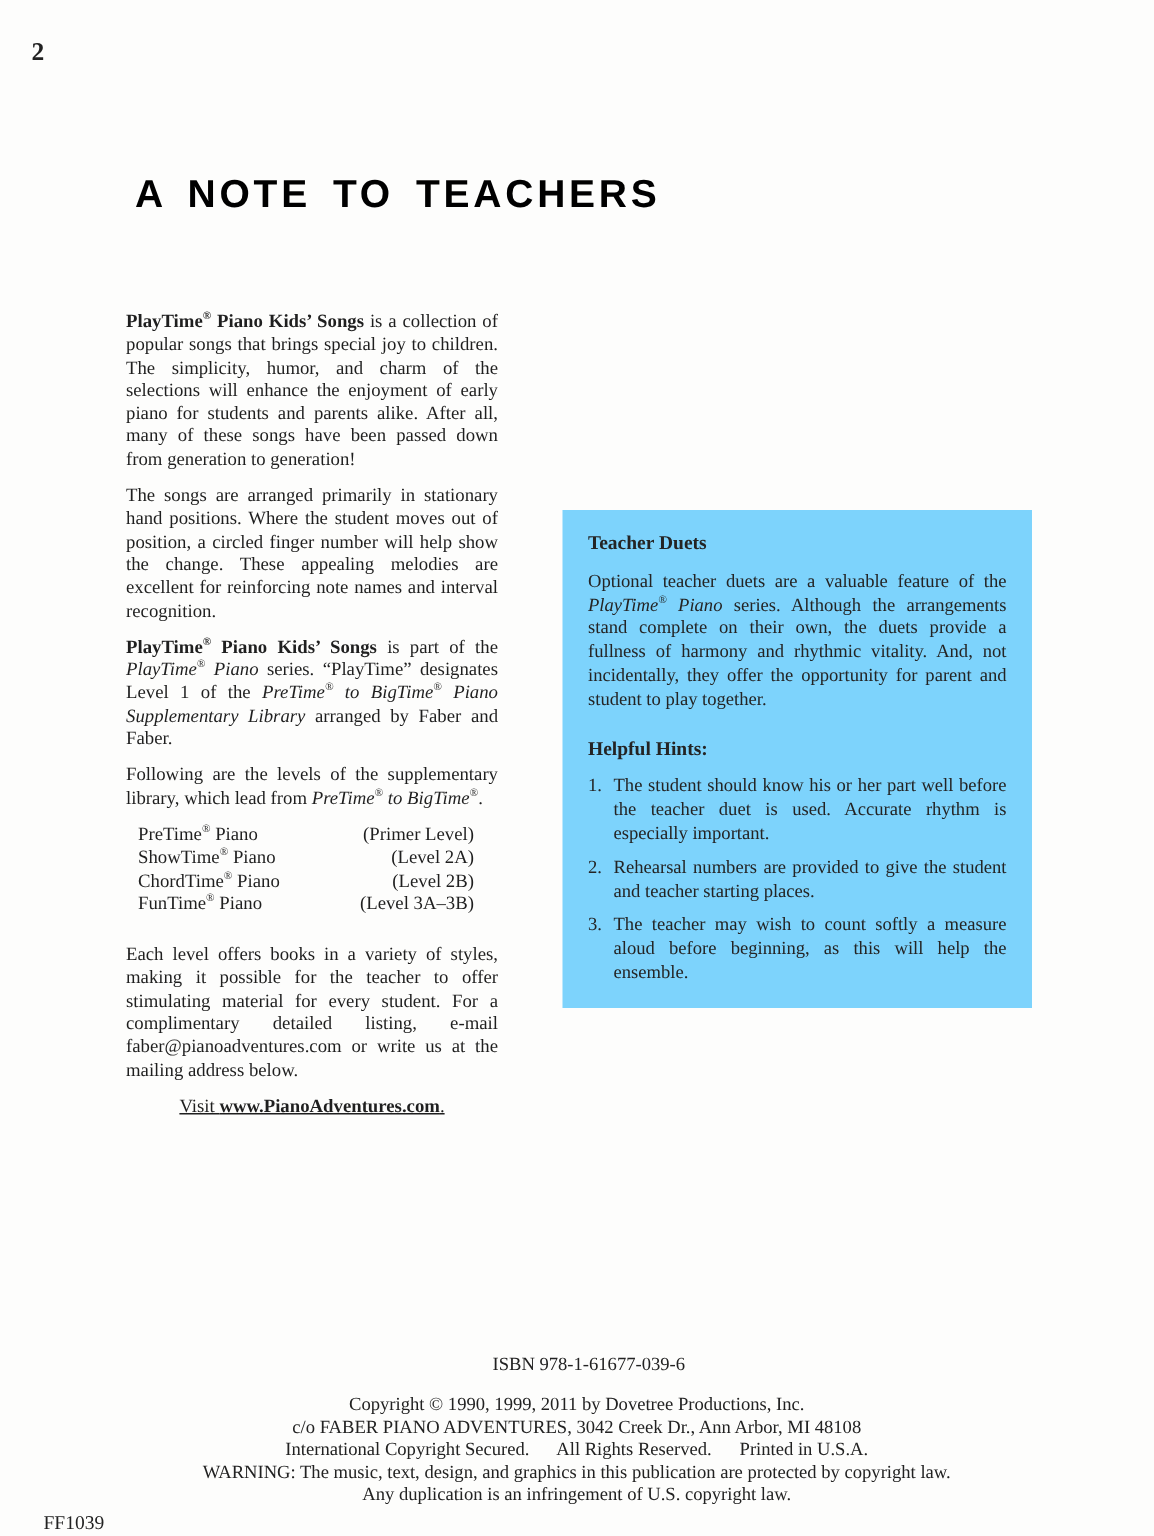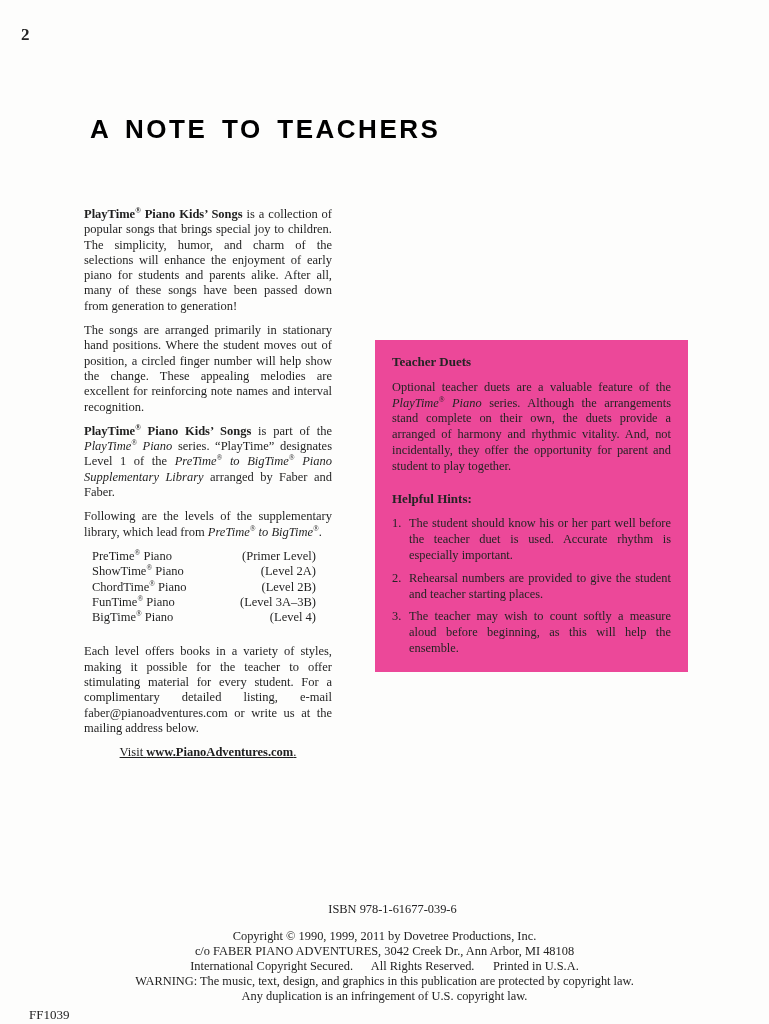--- a/index.html
+++ b/index.html
@@ -36,21 +36,21 @@
   .levels {
     margin:2px 0 19px 8px; width:224px;
   }
   .level-row {
     display:flex; justify-content:space-between;
     line-height:15.3px;
   }
   .visit-line { text-align:center;text-decoration:underline; }
   .duets-box {
     position:absolute; left:375px; top:340px; width:313px;
-    background:#ec4899;
+    background:#7dd3fc;
     padding:14px 17px 15px 17px;
     box-sizing:border-box;
     font-size:12.4px; line-height:15.8px;
     text-align:justify;
     color:#242424;
   }
   .box-heading {
     font-weight:bold; font-size:13px;
     margin:0 0 10px 0; text-align:left;
   }
@@ -101,33 +101,29 @@
         <span>(Level 2A)</span>
       </div>
       <div class="level-row">
         <span>ChordTime<sup>®</sup> Piano</span>
         <span>(Level 2B)</span>
       </div>
       <div class="level-row">
         <span>FunTime<sup>®</sup> Piano</span>
         <span>(Level 3A–3B)</span>
       </div>
-      <div class="level-row">
-        <span>BigTime<sup>®</sup> Piano</span>
-        <span>(Level 4)</span>
-      </div>
     </div>
 
     <p><span>Each level offers books in a variety of styles, making it possible for the teacher to offer stimulating material for every student. For a complimentary detailed listing, e-mail faber@pianoadventures.com or write us at the mailing address below.</span></p>
     <p class="visit-line"><span>Visit </span><span class="seg-b">www.PianoAdventures.com</span><span>.</span></p>
   </div>
 
   <div class="duets-box">
     <div class="box-heading">Teacher Duets</div>
-    <p class="box-body"><span>Optional teacher duets are a valuable feature of the </span><span class="seg-i">PlayTime<sup>®</sup> Piano</span><span> series. Although the arrangements stand complete on their own, the duets provide a arranged of harmony and rhythmic vitality. And, not incidentally, they offer the opportunity for parent and student to play together.</span></p>
+    <p class="box-body"><span>Optional teacher duets are a valuable feature of the </span><span class="seg-i">PlayTime<sup>®</sup> Piano</span><span> series. Although the arrangements stand complete on their own, the duets provide a fullness of harmony and rhythmic vitality. And, not incidentally, they offer the opportunity for parent and student to play together.</span></p>
     <div class="box-heading hints-heading">Helpful Hints:</div>
     <div class="hint">
       <span class="hint-num">1.</span>
       <span class="hint-text">The student should know his or her part well before the teacher duet is used. Accurate rhythm is especially important.</span>
     </div>
     <div class="hint">
       <span class="hint-num">2.</span>
       <span class="hint-text">Rehearsal numbers are provided to give the student and teacher starting places.</span>
     </div>
     <div class="hint">

